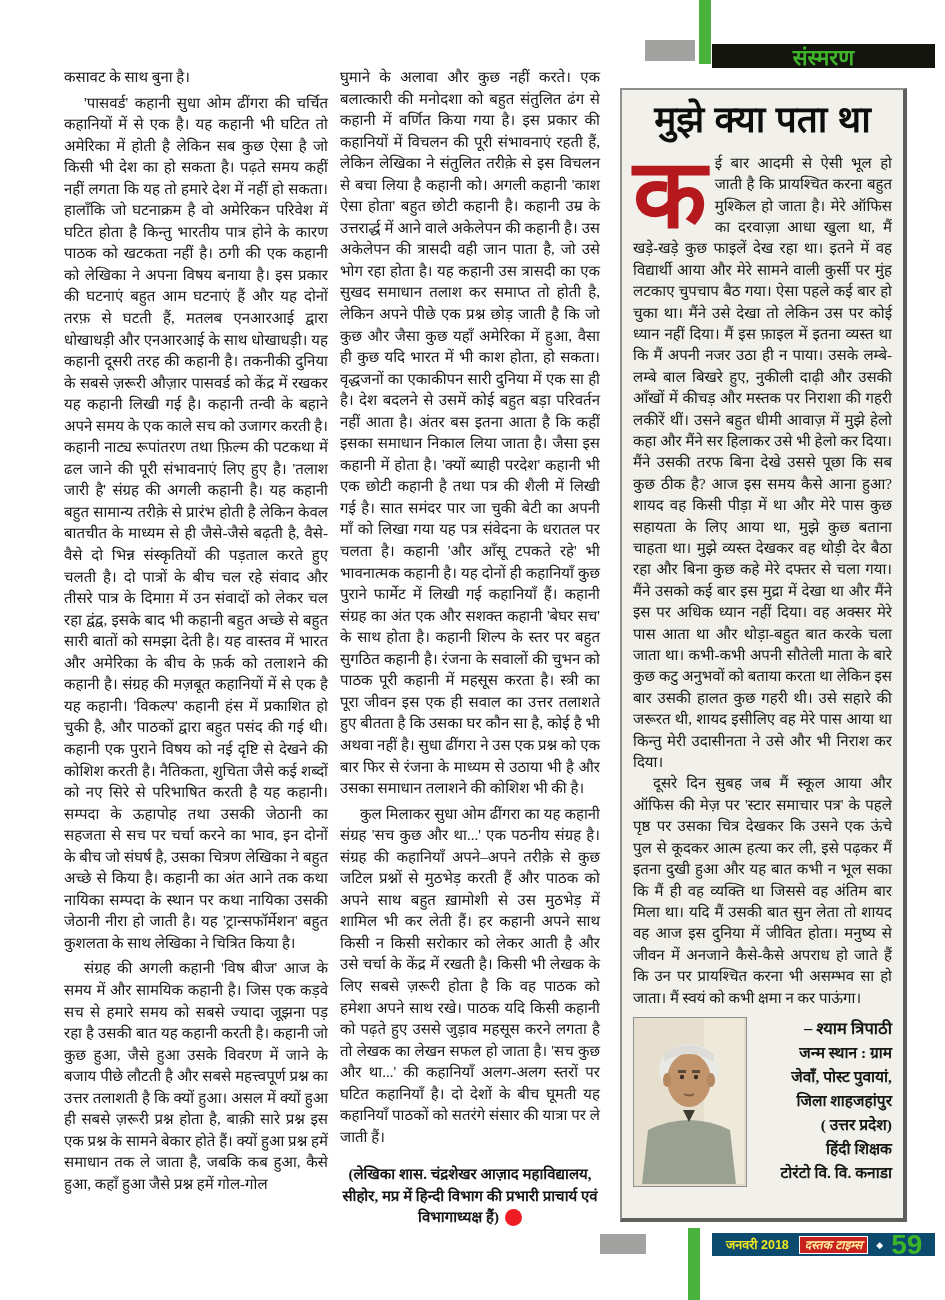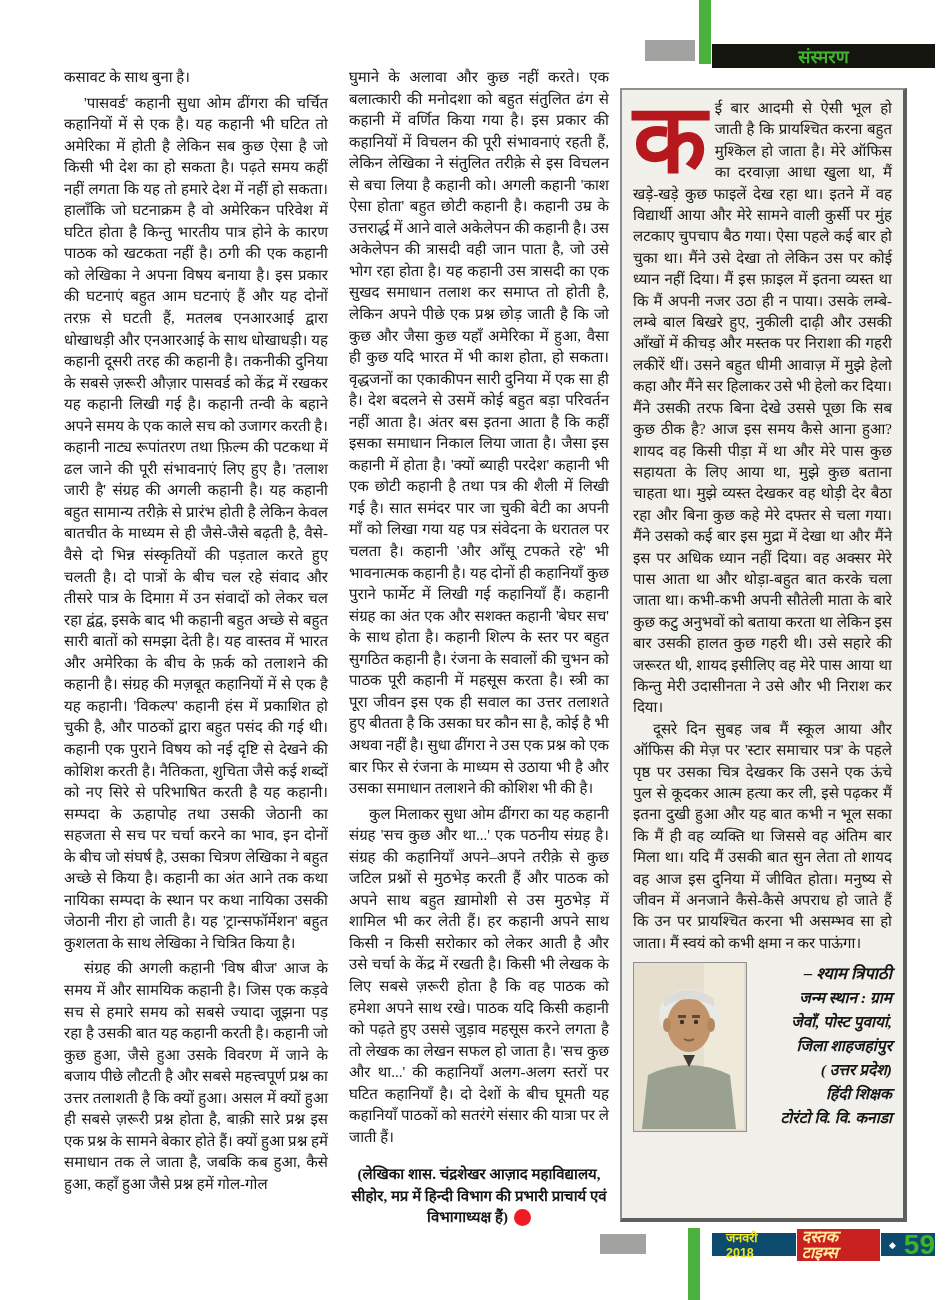--- a/index.html
+++ b/index.html
@@ -8,56 +8,56 @@
 
   
   .gray-block{position:absolute;background:#a2a2a0;}
   .gb-top{left:645px;top:40px;width:50px;height:21px;}
   .gb-bottom{left:600px;top:1234px;width:46px;height:20px;}
   .green-bar{position:absolute;background:#4ab33e;}
   .grn-top{left:699px;top:0;width:12px;height:64px;}
   .grn-bottom{left:688px;top:1228px;width:12px;height:72px;}
   .section-bar{position:absolute;left:712px;top:44px;width:223px;height:24px;background:#15150f;
                display:flex;align-items:center;justify-content:center;}
-  .section-bar span{color:#3fb32a;font-weight:bold;font-size:18px;font-family:"Liberation Sans",sans-serif;}
+  .section-bar span{color:#3fb32a;font-weight:bold;font-size:22px;font-family:"Liberation Sans",sans-serif;}
 
   
   .col{position:absolute;top:63px;font-size:15px;line-height:21.55px;text-align:justify;overflow:hidden;}
   .col p{margin:4px;}
   .col p.ind{text-indent:20px;}
   #col1{left:60px;width:272px;height:1153px;}
-  #col2{left:345px;width:268px;height:1192px;}
+  #col2{left:336px;width:268px;height:1192px;}
 
   .credit{font-weight:bold;text-align:center;font-size:15px;line-height:21.5px;margin-top:16px;}
   .red-dot{display:inline-block;width:17px;height:17px;border-radius:50%;background:#ee1c23;
            vertical-align:-4px;margin-left:6px;}
 
   
   .memoir-box{position:absolute;left:620px;top:88px;width:287px;height:1134px;box-sizing:border-box;
               background:#f1f0ea;border:2px solid #8f8f8d;border-right:4px solid #5f5f5d;
               border-bottom:4px solid #5f5f5d;padding:8px 11px 8px 11px;overflow:hidden;}
   .memoir-title{font-family:"Liberation Sans",sans-serif;font-weight:bold;font-size:37px;
                 text-align:center;color:#0d0d0d;margin:2px 0 12px 0;line-height:1.1;}
   .memoir-body{font-size:15px;line-height:21.4px;text-align:justify;}
   .memoir-body p{margin:0;}
   .memoir-body p.ind{text-indent:20px;}
   .drop-cap{float:left;color:#b5191e;font-weight:bold;font-size:96px;line-height:74px;
             margin:4px 8px 0 0;font-family:"Liberation Sans",sans-serif;}
 
   .author-block{display:flex;margin-top:8px;align-items:flex-start;}
   .author-photo{width:112px;height:168px;border:1px solid #8f8f8d;background:#e3dccb;flex:0 0 auto;}
-  .author-info{flex:1;text-align:right;font-weight:bold;font-size:15.5px;line-height:24px;padding-left:22px;font-style:italic;}
+  .author-info{flex:1;text-align:right;font-weight:bold;font-size:15.5px;line-height:24px;padding-left:22px;}
   .author-name{font-size:16.5px;}
 
   
   .footer-bar{position:absolute;left:712px;top:1233px;width:223px;height:23px;background:#0c4a6e;
               display:flex;align-items:center;font-family:"Liberation Sans",sans-serif;}
   .footer-date{color:#f2e71d;font-weight:bold;font-size:12.5px;margin-left:14px;}
   .magazine-logo{background:#c92020;color:#ffeb9a;border:1px solid #ffffff;font-weight:bold;
-                 font-style:italic;font-size:16px;padding:0 5px;margin-left:10px;line-height:16px;}
+                 font-style:italic;font-size:12px;padding:0 5px;margin-left:10px;line-height:16px;}
   .footer-diamond{color:#ffffff;font-size:9px;margin-left:8px;}
   .page-number{color:#3db529;font-weight:bold;font-size:28px;margin-left:8px;}
 </style>
 </head>
 <body>
 
 <div class="page">
 
   <div class="gray-block gb-top"></div>
   <div class="green-bar grn-top"></div>
@@ -73,20 +73,21 @@
 
   <div id="col2" class="col">
     <p>घुमाने के अलावा और कुछ नहीं करते। एक बलात्कारी की मनोदशा को बहुत संतुलित ढंग से कहानी में वर्णित किया गया है। इस प्रकार की कहानियों में विचलन की पूरी संभावनाएं रहती हैं, लेकिन लेखिका ने संतुलित तरीक़े से इस विचलन से बचा लिया है कहानी को। अगली कहानी 'काश ऐसा होता' बहुत छोटी कहानी है। कहानी उम्र के उत्तरार्द्ध में आने वाले अकेलेपन की कहानी है। उस अकेलेपन की त्रासदी वही जान पाता है, जो उसे भोग रहा होता है। यह कहानी उस त्रासदी का एक सुखद समाधान तलाश कर समाप्त तो होती है, लेकिन अपने पीछे एक प्रश्न छोड़ जाती है कि जो कुछ और जैसा कुछ यहाँ अमेरिका में हुआ, वैसा ही कुछ यदि भारत में भी काश होता, हो सकता। वृद्धजनों का एकाकीपन सारी दुनिया में एक सा ही है। देश बदलने से उसमें कोई बहुत बड़ा परिवर्तन नहीं आता है। अंतर बस इतना आता है कि कहीं इसका समाधान निकाल लिया जाता है। जैसा इस कहानी में होता है। 'क्यों ब्याही परदेश' कहानी भी एक छोटी कहानी है तथा पत्र की शैली में लिखी गई है। सात समंदर पार जा चुकी बेटी का अपनी माँ को लिखा गया यह पत्र संवेदना के धरातल पर चलता है। कहानी 'और आँसू टपकते रहे' भी भावनात्मक कहानी है। यह दोनों ही कहानियाँ कुछ पुराने फार्मेट में लिखी गई कहानियाँ हैं। कहानी संग्रह का अंत एक और सशक्त कहानी 'बेघर सच' के साथ होता है। कहानी शिल्प के स्तर पर बहुत सुगठित कहानी है। रंजना के सवालों की चुभन को पाठक पूरी कहानी में महसूस करता है। स्त्री का पूरा जीवन इस एक ही सवाल का उत्तर तलाशते हुए बीतता है कि उसका घर कौन सा है, कोई है भी अथवा नहीं है। सुधा ढींगरा ने उस एक प्रश्न को एक बार फिर से रंजना के माध्यम से उठाया भी है और उसका समाधान तलाशने की कोशिश भी की है।</p>
     <p class="ind">कुल मिलाकर सुधा ओम ढींगरा का यह कहानी संग्रह 'सच कुछ और था...' एक पठनीय संग्रह है। संग्रह की कहानियाँ अपने–अपने तरीक़े से कुछ जटिल प्रश्नों से मुठभेड़ करती हैं और पाठक को अपने साथ बहुत ख़ामोशी से उस मुठभेड़ में शामिल भी कर लेती हैं। हर कहानी अपने साथ किसी न किसी सरोकार को लेकर आती है और उसे चर्चा के केंद्र में रखती है। किसी भी लेखक के लिए सबसे ज़रूरी होता है कि वह पाठक को हमेशा अपने साथ रखे। पाठक यदि किसी कहानी को पढ़ते हुए उससे जुड़ाव महसूस करने लगता है तो लेखक का लेखन सफल हो जाता है। 'सच कुछ और था...' की कहानियाँ अलग-अलग स्तरों पर घटित कहानियाँ है। दो देशों के बीच घूमती यह कहानियाँ पाठकों को सतरंगे संसार की यात्रा पर ले जाती हैं।</p>
     <div class="credit">
       <span>(लेखिका शास. चंद्रशेखर आज़ाद महाविद्यालय, सीहोर, मप्र में हिन्दी विभाग की प्रभारी प्राचार्य एवं विभागाध्यक्ष हैं)</span><span class="red-dot"></span>
     </div>
   </div>
 
   <div class="memoir-box">
+    <div class="memoir-title">मुझे क्या पता था</div>
     <div class="memoir-body">
       <p><span class="drop-cap">क</span><span>ई बार आदमी से ऐसी भूल हो जाती है कि प्रायश्चित करना बहुत मुश्किल हो जाता है। मेरे ऑफिस का दरवाज़ा आधा खुला था, मैं खड़े-खड़े कुछ फाइलें देख रहा था। इतने में वह विद्यार्थी आया और मेरे सामने वाली कुर्सी पर मुंह लटकाए चुपचाप बैठ गया। ऐसा पहले कई बार हो चुका था। मैंने उसे देखा तो लेकिन उस पर कोई ध्यान नहीं दिया। मैं इस फ़ाइल में इतना व्यस्त था कि मैं अपनी नजर उठा ही न पाया। उसके लम्बे-लम्बे बाल बिखरे हुए, नुकीली दाढ़ी और उसकी आँखों में कीचड़ और मस्तक पर निराशा की गहरी लकीरें थीं। उसने बहुत धीमी आवाज़ में मुझे हेलो कहा और मैंने सर हिलाकर उसे भी हेलो कर दिया। मैंने उसकी तरफ बिना देखे उससे पूछा कि सब कुछ ठीक है? आज इस समय कैसे आना हुआ? शायद वह किसी पीड़ा में था और मेरे पास कुछ सहायता के लिए आया था, मुझे कुछ बताना चाहता था। मुझे व्यस्त देखकर वह थोड़ी देर बैठा रहा और बिना कुछ कहे मेरे दफ्तर से चला गया। मैंने उसको कई बार इस मुद्रा में देखा था और मैंने इस पर अधिक ध्यान नहीं दिया। वह अक्सर मेरे पास आता था और थोड़ा-बहुत बात करके चला जाता था। कभी-कभी अपनी सौतेली माता के बारे कुछ कटु अनुभवों को बताया करता था लेकिन इस बार उसकी हालत कुछ गहरी थी। उसे सहारे की जरूरत थी, शायद इसीलिए वह मेरे पास आया था किन्तु मेरी उदासीनता ने उसे और भी निराश कर दिया।</span></p>
       <p class="ind">दूसरे दिन सुबह जब मैं स्कूल आया और ऑफिस की मेज़ पर 'स्टार समाचार पत्र' के पहले पृष्ठ पर उसका चित्र देखकर कि उसने एक ऊंचे पुल से कूदकर आत्म हत्या कर ली, इसे पढ़कर मैं इतना दुखी हुआ और यह बात कभी न भूल सका कि मैं ही वह व्यक्ति था जिससे वह अंतिम बार मिला था। यदि मैं उसकी बात सुन लेता तो शायद वह आज इस दुनिया में जीवित होता। मनुष्य से जीवन में अनजाने कैसे-कैसे अपराध हो जाते हैं कि उन पर प्रायश्चित करना भी असम्भव सा हो जाता। मैं स्वयं को कभी क्षमा न कर पाऊंगा।</p>
     </div>
     <div class="author-block">
       <div class="author-photo">
         <svg width="110" height="166" viewBox="0 0 110 166">
           <rect width="110" height="166" fill="#e6dfcd"></rect>
           <rect x="70" width="40" height="166" fill="#efe9da"></rect>
           <ellipse cx="55" cy="52" rx="30" ry="26" fill="#e9e9e6"></ellipse>

